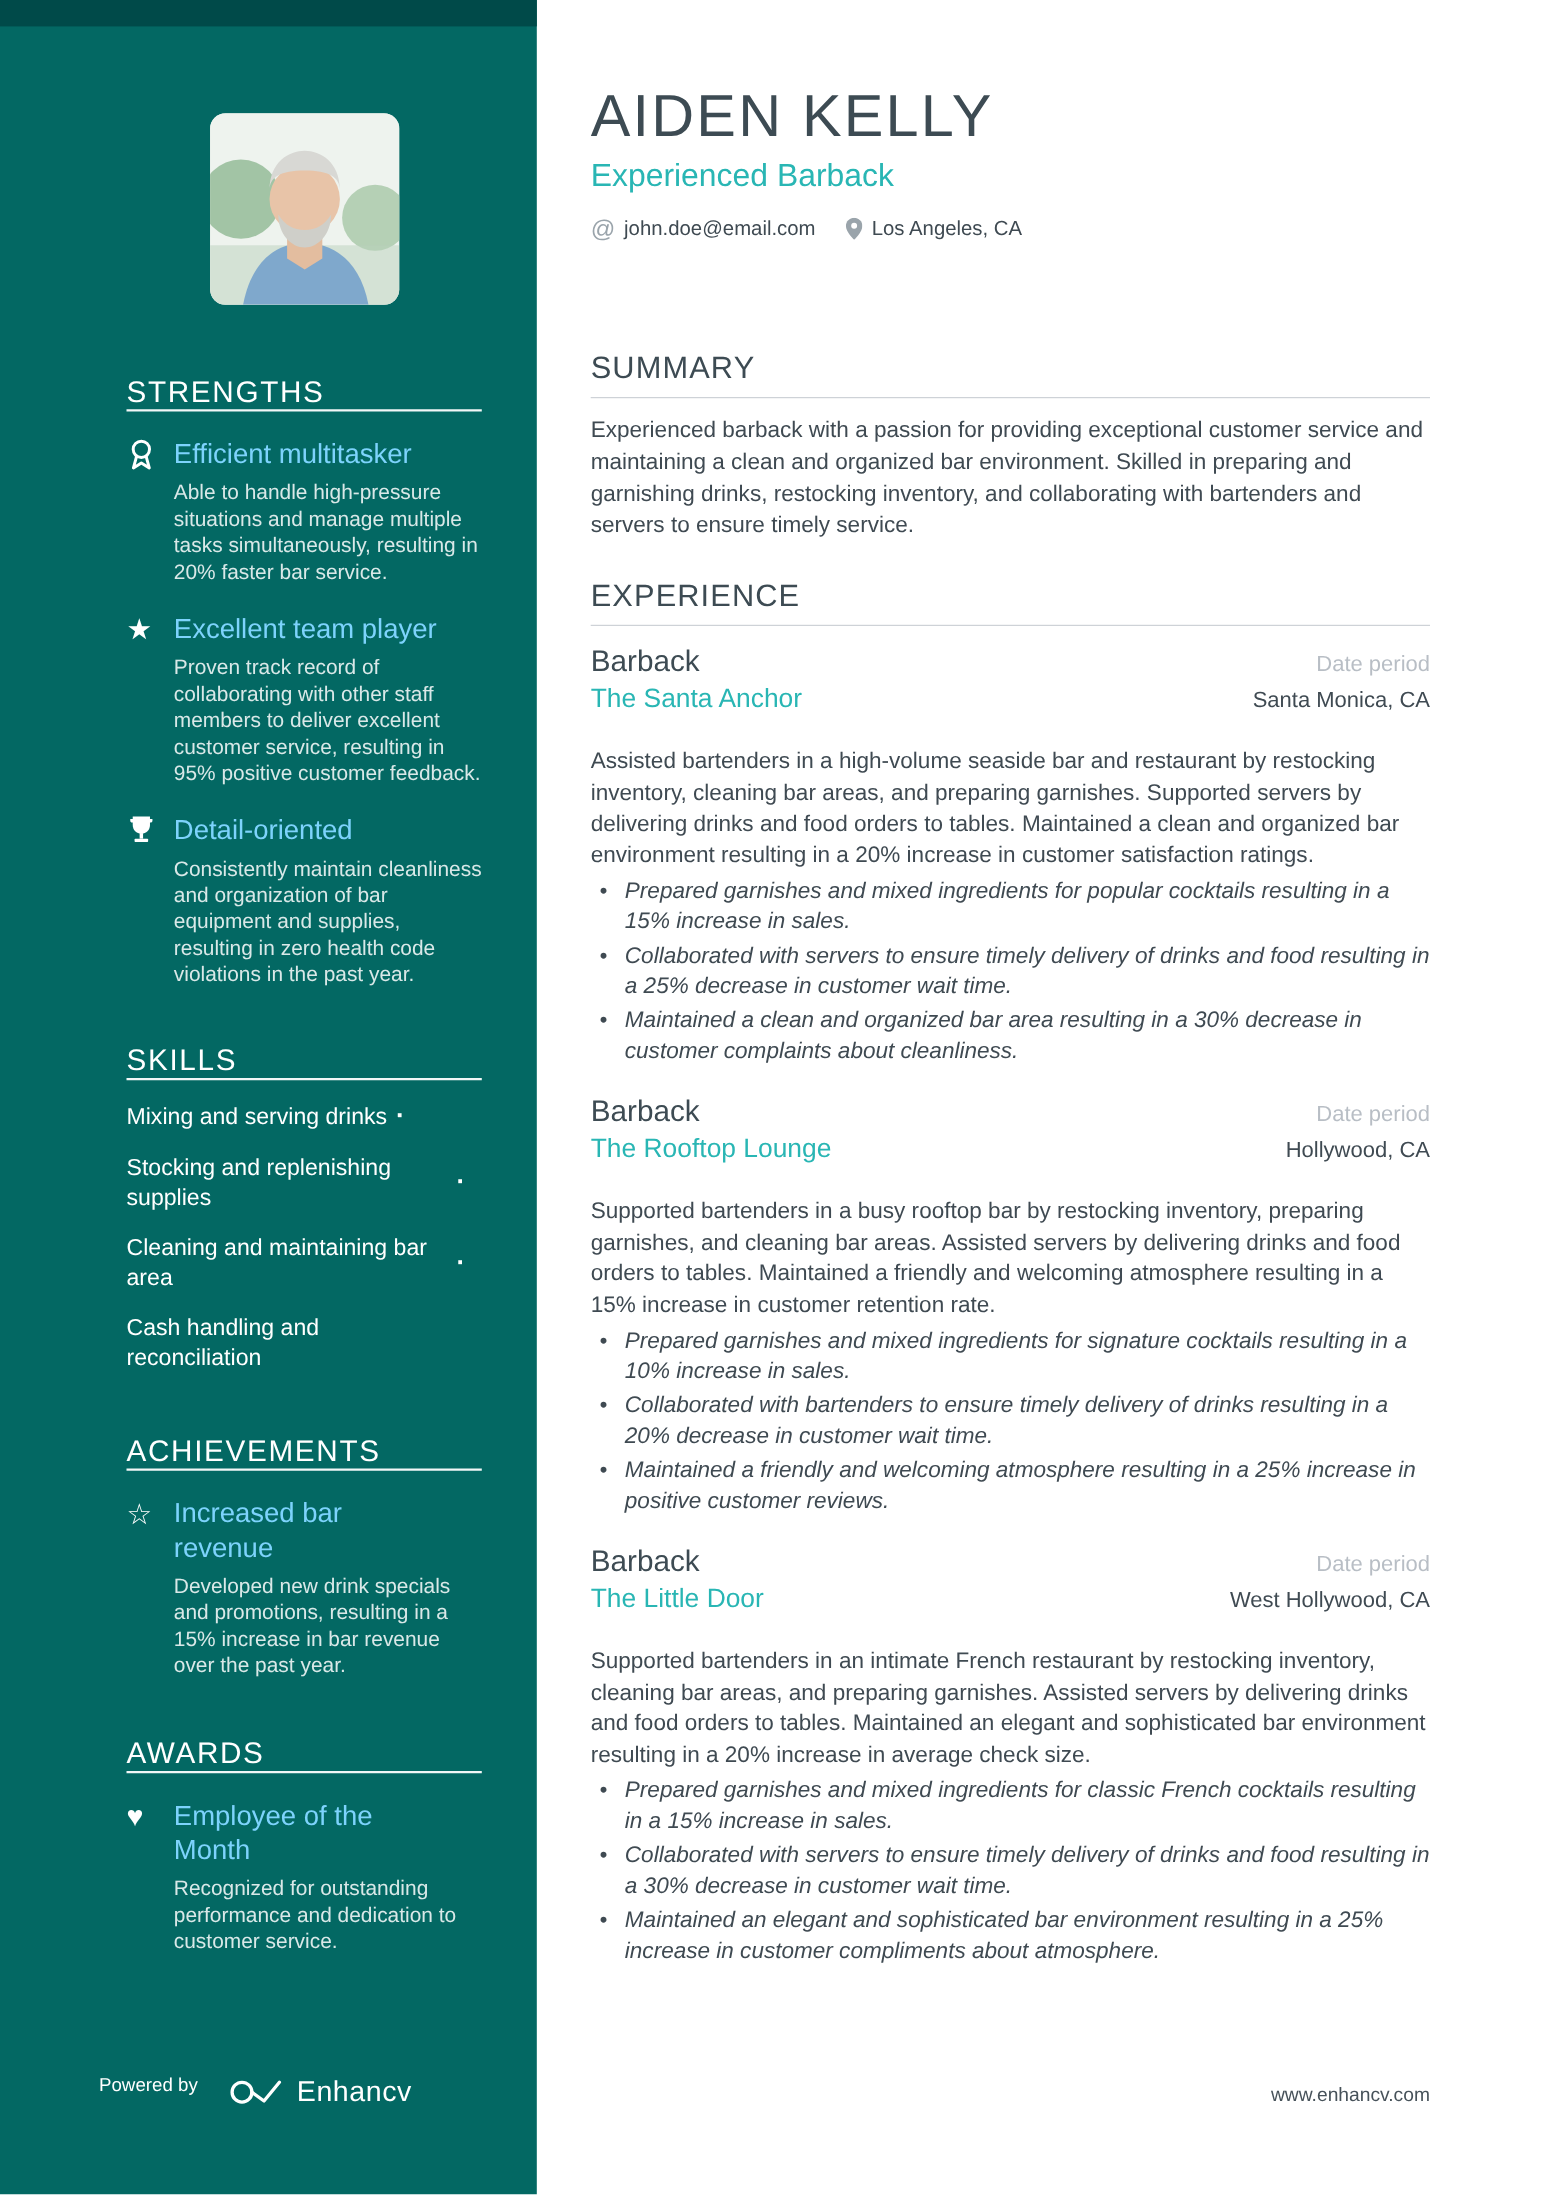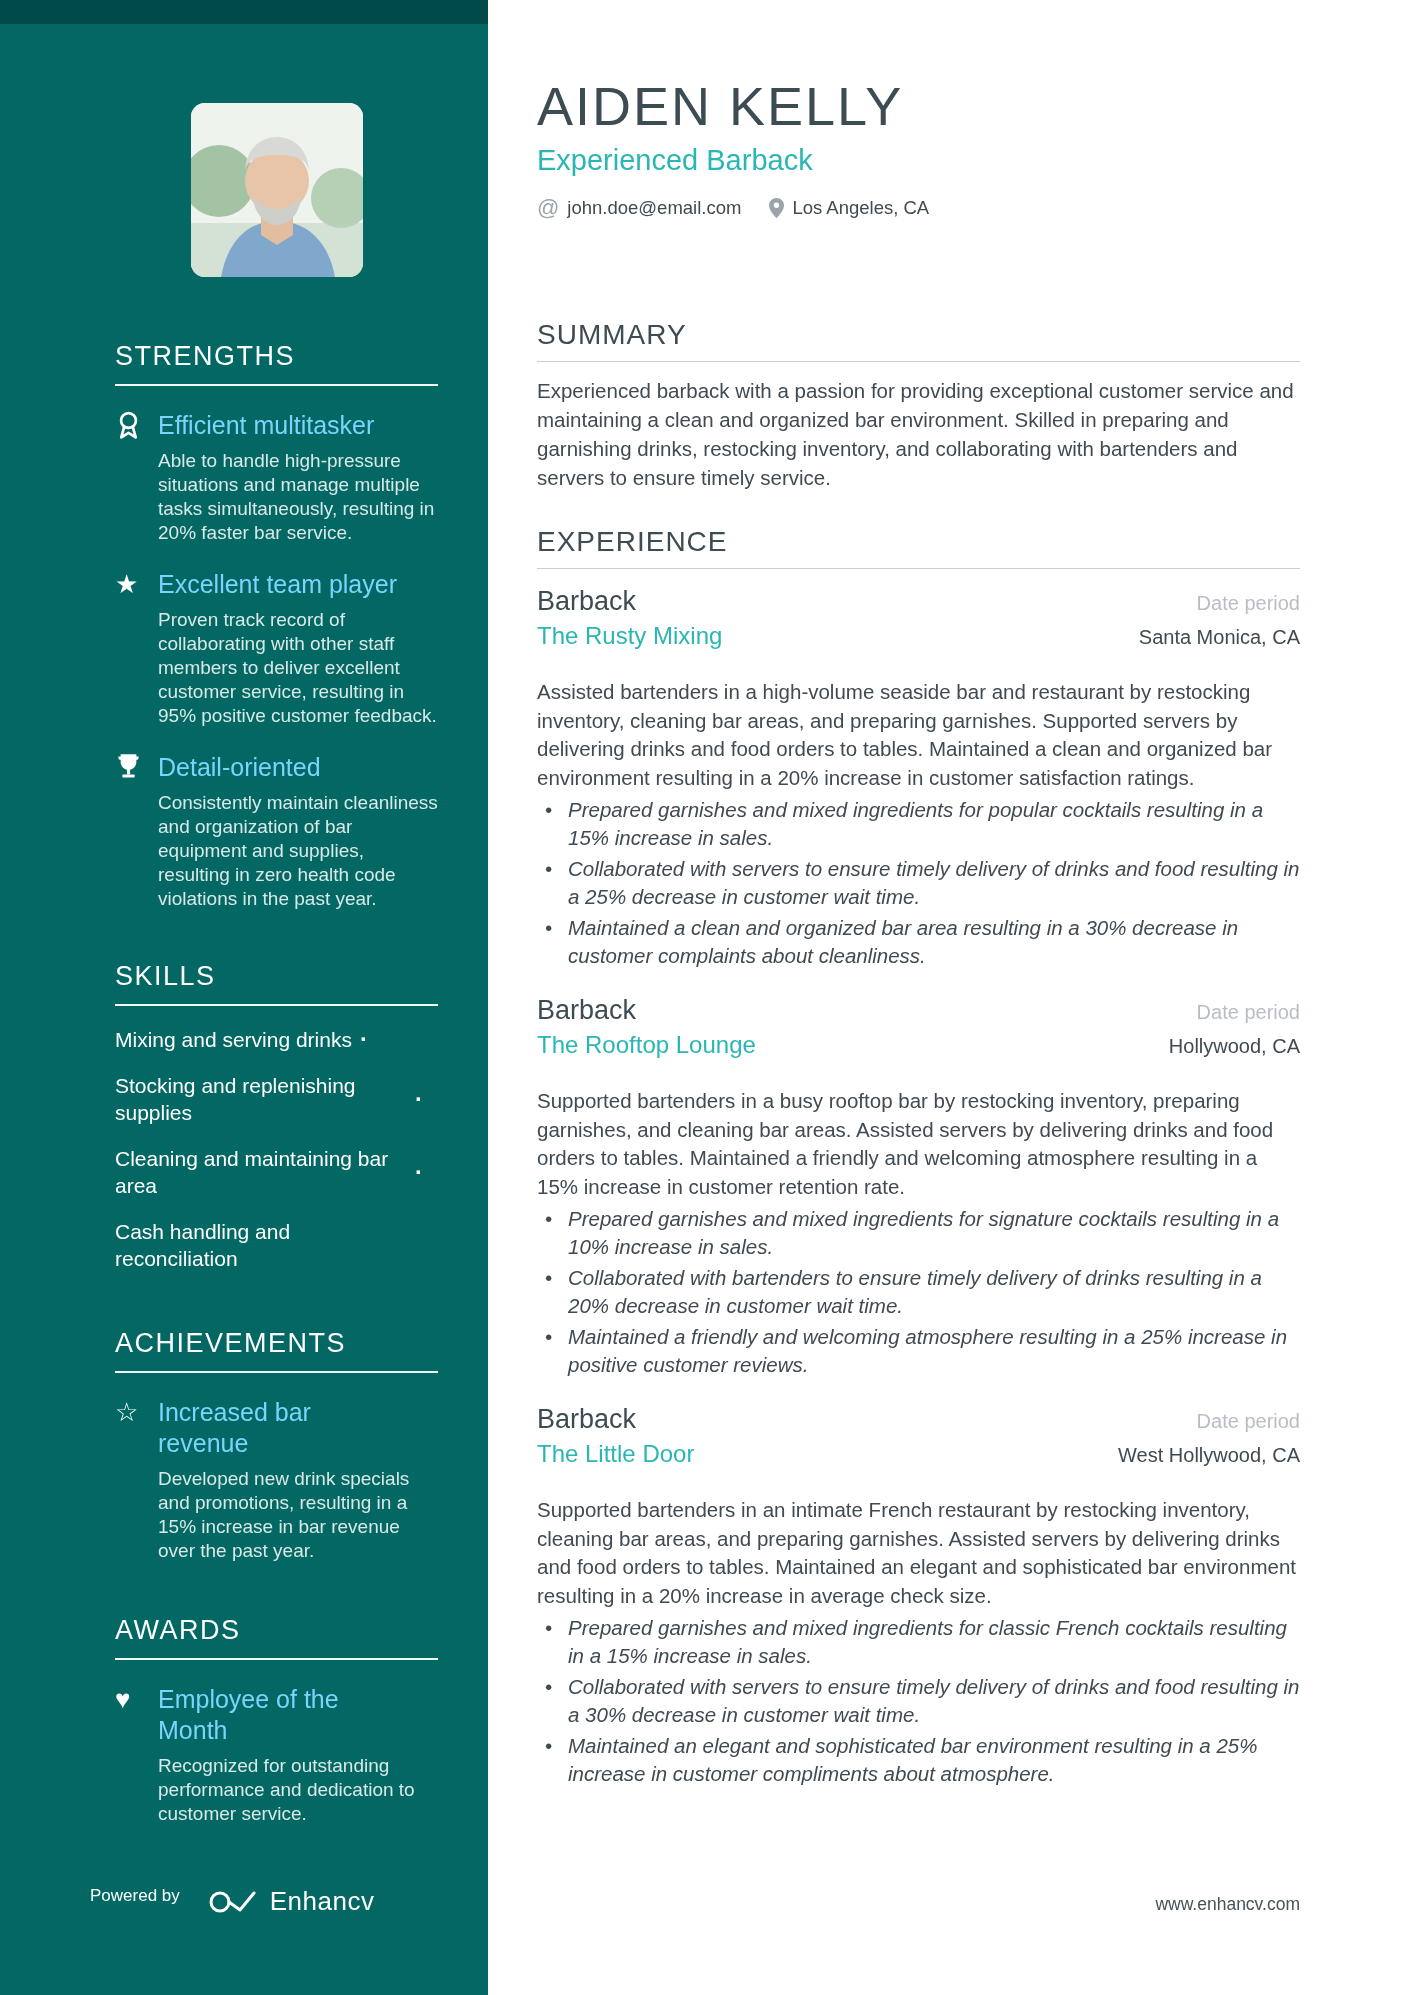--- a/index.html
+++ b/index.html
@@ -23,21 +23,21 @@
     position:absolute; top:0; left:0; width:100%; height:24px;
     background:#004a49;
   }
   .photo-wrap { padding-top:103px; display:flex; justify-content:center; }
   .photo {
     width:172px; height:174px; border-radius:14px; overflow:hidden;
     background:#e8efe9; display:block;
   }
   .side-section-heading {
     color:#ffffff; font-size:27px; letter-spacing:1.5px; font-weight:400;
-    padding-bottom:12px; border-bottom:2px solid rgba(255,255,255,0.95);
+    border-bottom:2px solid rgba(255,255,255,0.95);
   }
   .strengths-heading { margin-top:64px; }
   .side-item { display:flex; margin-top:24px; }
   .side-item .icon-col { width:43px; min-width:43px; color:#ffffff; font-size:26px; line-height:30px; }
   .side-item-title { color:#7dd3fc; font-size:25px; line-height:31px; font-weight:400; }
   .side-item-desc { color:rgba(255,255,255,0.85); font-size:19px; line-height:24px; margin-top:8px; max-width:282px; }
   .skills-heading { margin-top:50px; }
   .skill-row { display:flex; align-items:center; margin-top:19px; color:#ffffff; }
   .skill-text { font-size:21px; line-height:27px; max-width:292px; }
   .skill-dot { font-size:24px; font-weight:700; margin-left:8px; color:#ffffff; }
@@ -226,21 +226,21 @@
 
   <section class="experience-section">
     <h2 class="main-section-heading">EXPERIENCE</h2>
 
     <article class="job">
       <div class="job-row1">
         <span class="job-title">Barback</span>
         <span class="job-date">Date period</span>
       </div>
       <div class="job-row2">
-        <span class="job-company">The Rusty Mixing</span>
+        <span class="job-company">The Santa Anchor</span>
         <span class="job-location">Santa Monica, CA</span>
       </div>
       <p class="job-summary">Assisted bartenders in a high-volume seaside bar and restaurant by restocking inventory, cleaning bar areas, and preparing garnishes. Supported servers by delivering drinks and food orders to tables. Maintained a clean and organized bar environment resulting in a 20% increase in customer satisfaction ratings.</p>
       <ul class="job-bullets">
         <li>Prepared garnishes and mixed ingredients for popular cocktails resulting in a 15% increase in sales.</li>
         <li>Collaborated with servers to ensure timely delivery of drinks and food resulting in a 25% decrease in customer wait time.</li>
         <li>Maintained a clean and organized bar area resulting in a 30% decrease in customer complaints about cleanliness.</li>
       </ul>
     </article>
 

